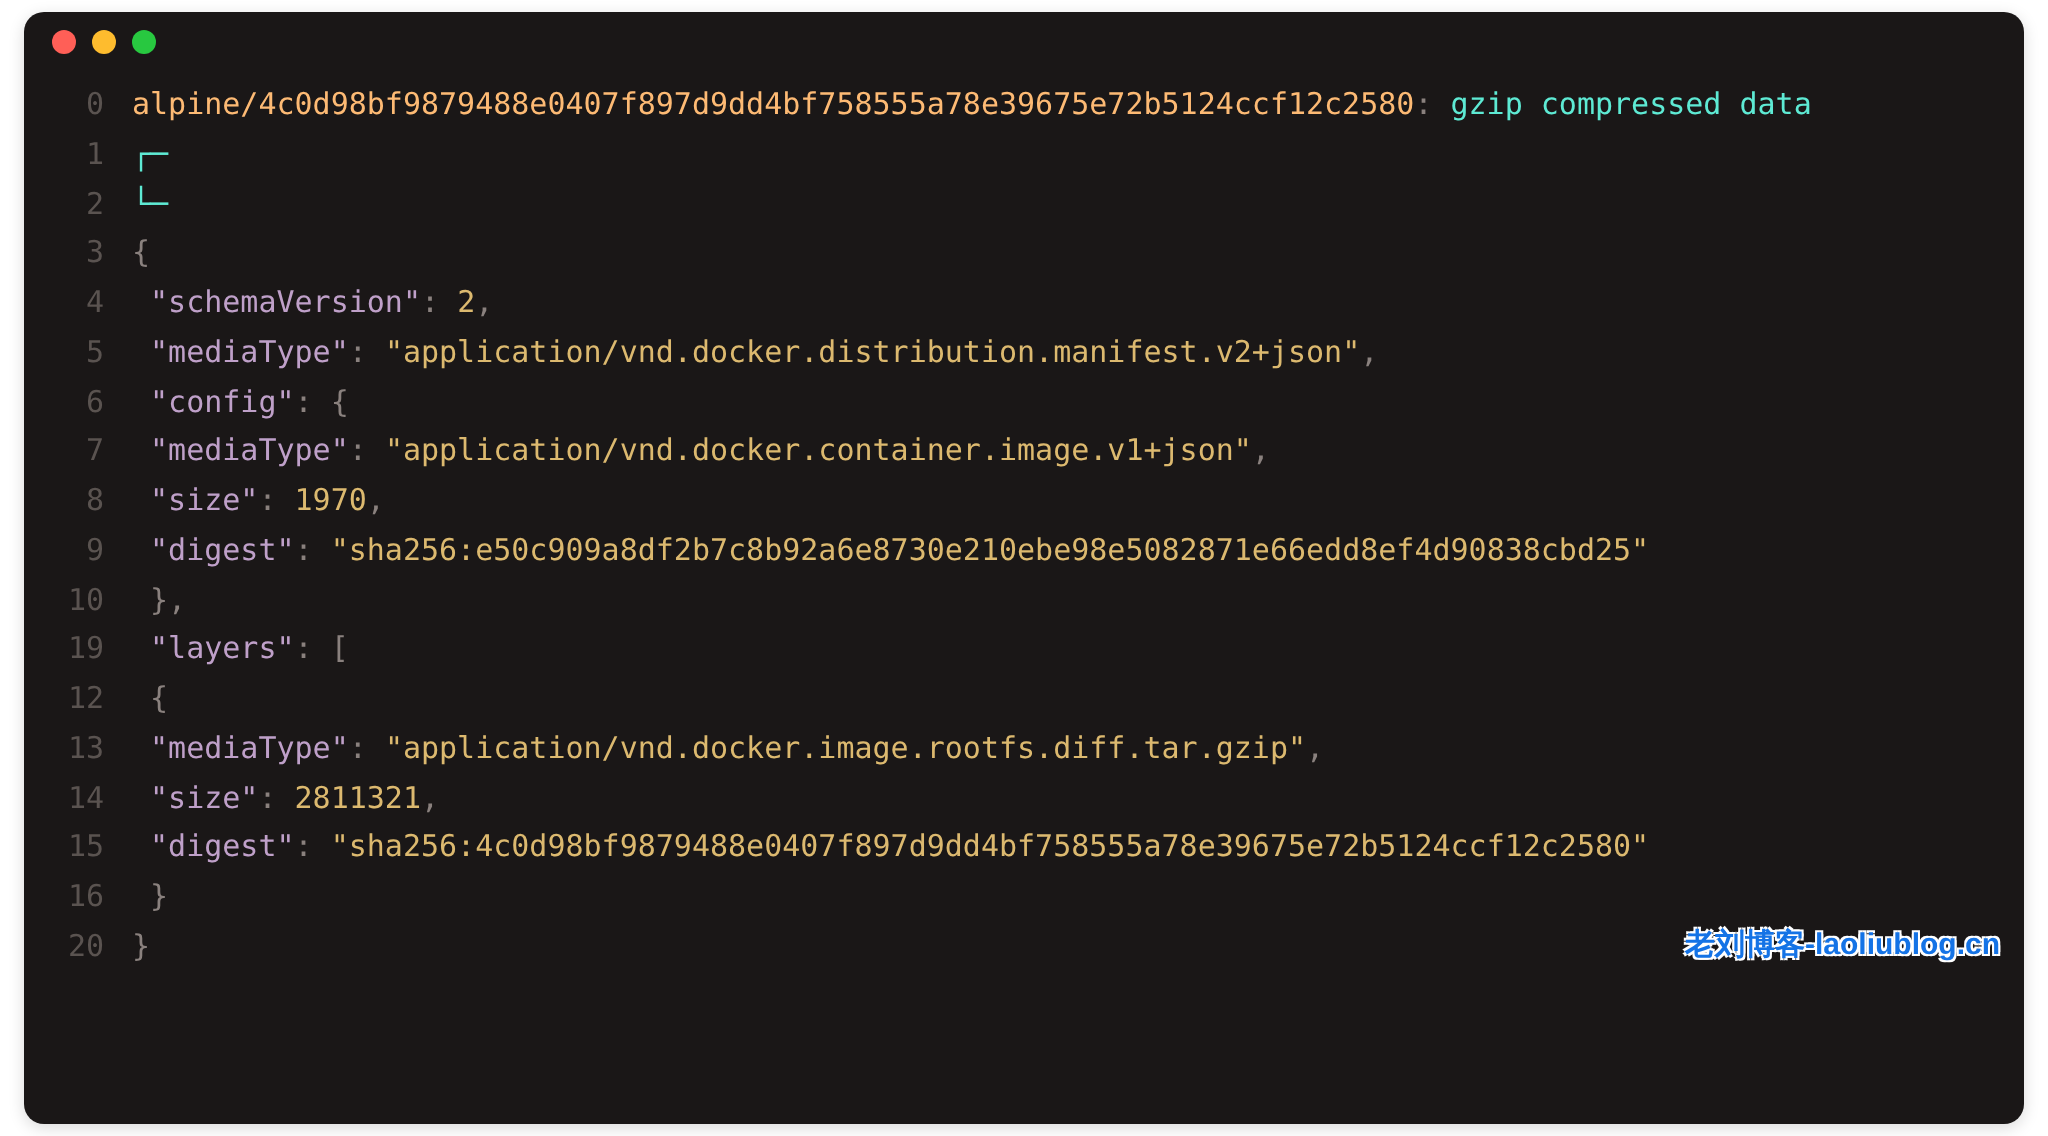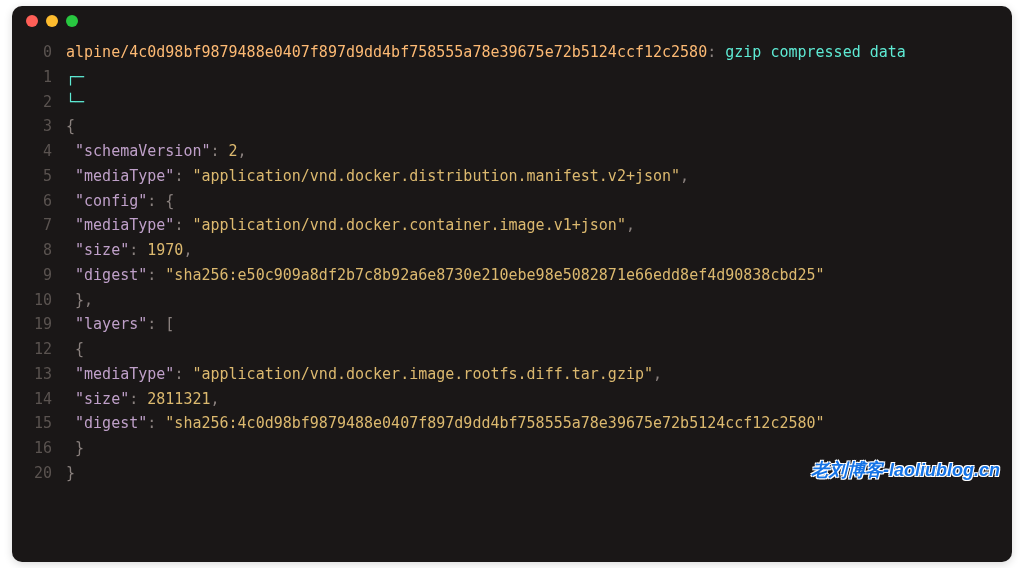--- a/index.html
+++ b/index.html
@@ -59,23 +59,22 @@
   .c-key   { color: #bfa0c9; }
   .c-str   { color: #dcb96f; }
   .c-num   { color: #dcb96f; }
   .c-punct { color: #8a817e; }
   .watermark {
     position: absolute;
     right: 12px;
     bottom: 8px;
     color: #1473e6;
     font-weight: 700;
-    font-style: italic;
     font-family: "Microsoft YaHei", sans-serif;
-    font-size: 18px;
+    font-size: 15px;
     text-shadow: -1px -1px 0 #fff, 1px -1px 0 #fff, -1px 1px 0 #fff, 1px 1px 0 #fff;
   }
 </style>
 </head>
 <body>
 
 <div class="terminal-window">
   <div class="title-bar">
     <div class="dot red"></div>
     <div class="dot yellow"></div>

